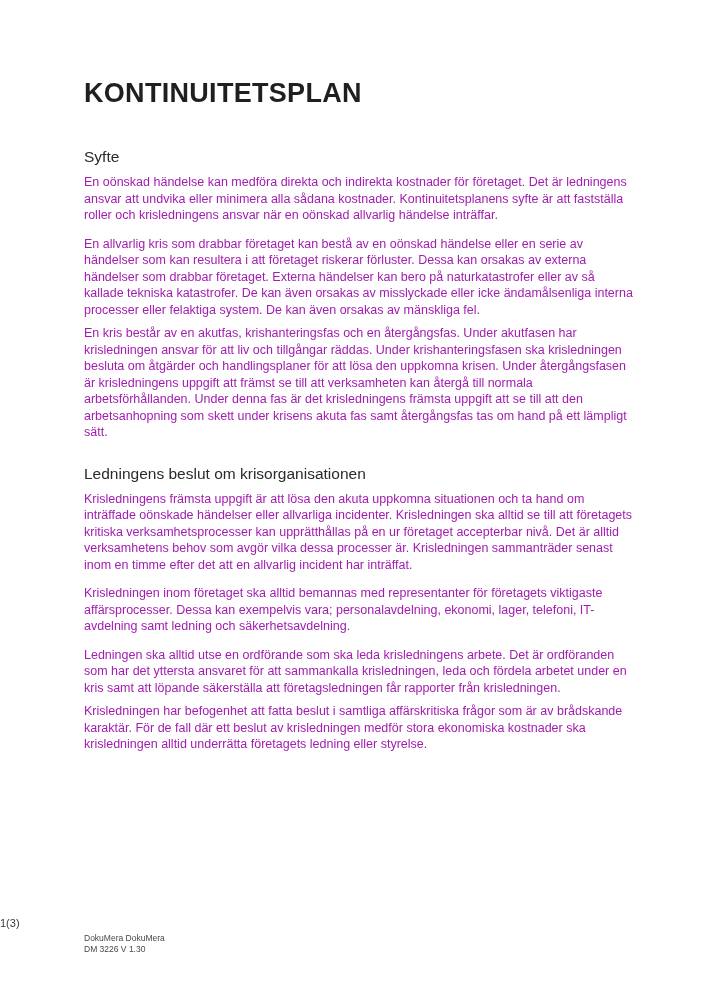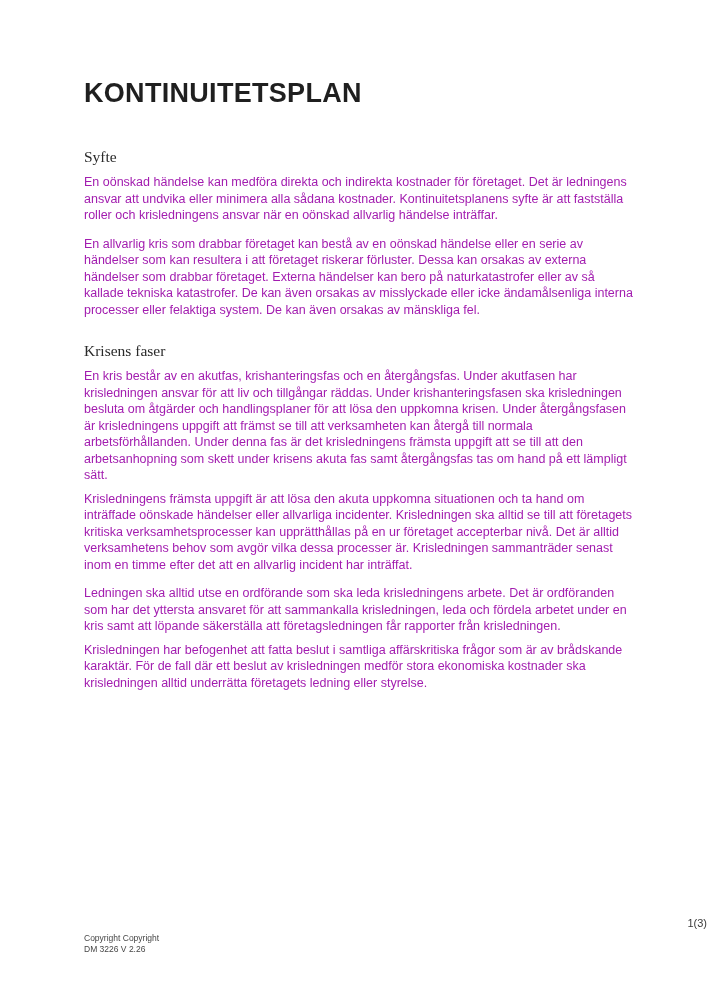--- a/index.html
+++ b/index.html
@@ -29,40 +29,39 @@
     color: #1f1f1f;
     margin: 76px 0 0 0;
     line-height: 34px;
   }
   h2.sec-heading {
     font-size: 15.5px;
     font-weight: 400;
     color: #2a2a2a;
     margin: 22px 0 0 0;
     line-height: 21px;
-    font-family: Liberation Serif, serif;
   }
   section.doc-section:first-of-type h2.sec-heading {
     margin-top: 36px;
   }
   p.para {
     font-size: 12.5px;
     line-height: 16.5px;
     margin: 7px 0 0 0;
     color: #a21caf;
   }
   p.para + p.para {
     margin-top: 12px;
   }
   .page-number {
     position: absolute;
     top: 917px;
     left: 0;
     width: 707px;
-    text-align: right;
+    text-align: left;
     font-size: 11px;
     color: #3a3a3a;
   }
   .copyright {
     position: absolute;
     left: 84px;
     top: 933px;
     font-size: 8.5px;
     line-height: 10.5px;
     color: #474747;
@@ -75,33 +74,34 @@
 
   <h1 class="doc-title">KONTINUITETSPLAN</h1>
 
   <section class="doc-section">
     <h2 class="sec-heading">Syfte</h2>
     <p class="para">En oönskad händelse kan medföra direkta och indirekta kostnader för företaget. Det är ledningens ansvar att undvika eller minimera alla sådana kostnader. Kontinuitetsplanens syfte är att fastställa roller och krisledningens ansvar när en oönskad allvarlig händelse inträffar.</p>
     <p class="para">En allvarlig kris som drabbar företaget kan bestå av en oönskad händelse eller en serie av händelser som kan resultera i att företaget riskerar förluster. Dessa kan orsakas av externa händelser som drabbar företaget. Externa händelser kan bero på naturkatastrofer eller av så kallade tekniska katastrofer. De kan även orsakas av misslyckade eller icke ändamålsenliga interna processer eller felaktiga system. De kan även orsakas av mänskliga fel.</p>
   </section>
 
   <section class="doc-section">
-    <h2 class="sec-heading">Krisens faser</h2>
     <p class="para">En kris består av en akutfas, krishanteringsfas och en återgångsfas. Under akutfasen har krisledningen ansvar för att liv och tillgångar räddas. Under krishanteringsfasen ska krisledningen besluta om åtgärder och handlingsplaner för att lösa den uppkomna krisen. Under återgångsfasen är krisledningens uppgift att främst se till att verksamheten kan återgå till normala arbetsförhållanden. Under denna fas är det krisledningens främsta uppgift att se till att den arbetsanhopning som skett under krisens akuta fas samt återgångsfas tas om hand på ett lämpligt sätt.</p>
   </section>
 
   <section class="doc-section">
+    <h2 class="sec-heading">Ledningens beslut om krisorganisationen</h2>
     <p class="para">Krisledningens främsta uppgift är att lösa den akuta uppkomna situationen och ta hand om inträffade oönskade händelser eller allvarliga incidenter. Krisledningen ska alltid se till att företagets kritiska verksamhetsprocesser kan upprätthållas på en ur företaget accepterbar nivå. Det är alltid verksamhetens behov som avgör vilka dessa processer är. Krisledningen sammanträder senast inom en timme efter det att en allvarlig incident har inträffat.</p>
+    <p class="para">Krisledningen inom företaget ska alltid bemannas med representanter för företagets viktigaste affärsprocesser. Dessa kan exempelvis vara; personalavdelning, ekonomi, lager, telefoni, IT-avdelning samt ledning och säkerhetsavdelning.</p>
     <p class="para">Ledningen ska alltid utse en ordförande som ska leda krisledningens arbete. Det är ordföranden som har det yttersta ansvaret för att sammankalla krisledningen, leda och fördela arbetet under en kris samt att löpande säkerställa att företagsledningen får rapporter från krisledningen.</p>
   </section>
 
   <section class="doc-section">
     <p class="para">Krisledningen har befogenhet att fatta beslut i samtliga affärskritiska frågor som är av brådskande karaktär. För de fall där ett beslut av krisledningen medför stora ekonomiska kostnader ska krisledningen alltid underrätta företagets ledning eller styrelse.</p>
   </section>
 
 </div>
 
 <div class="page-number">1(3)</div>
 
 <div class="copyright">
-  <div>Copyright Copyright</div>
-  <div>DM 3226 V 2.26</div>
+  <div>DokuMera DokuMera</div>
+  <div>DM 3226 V 1.30</div>
 </div>
 
 </body></html>

